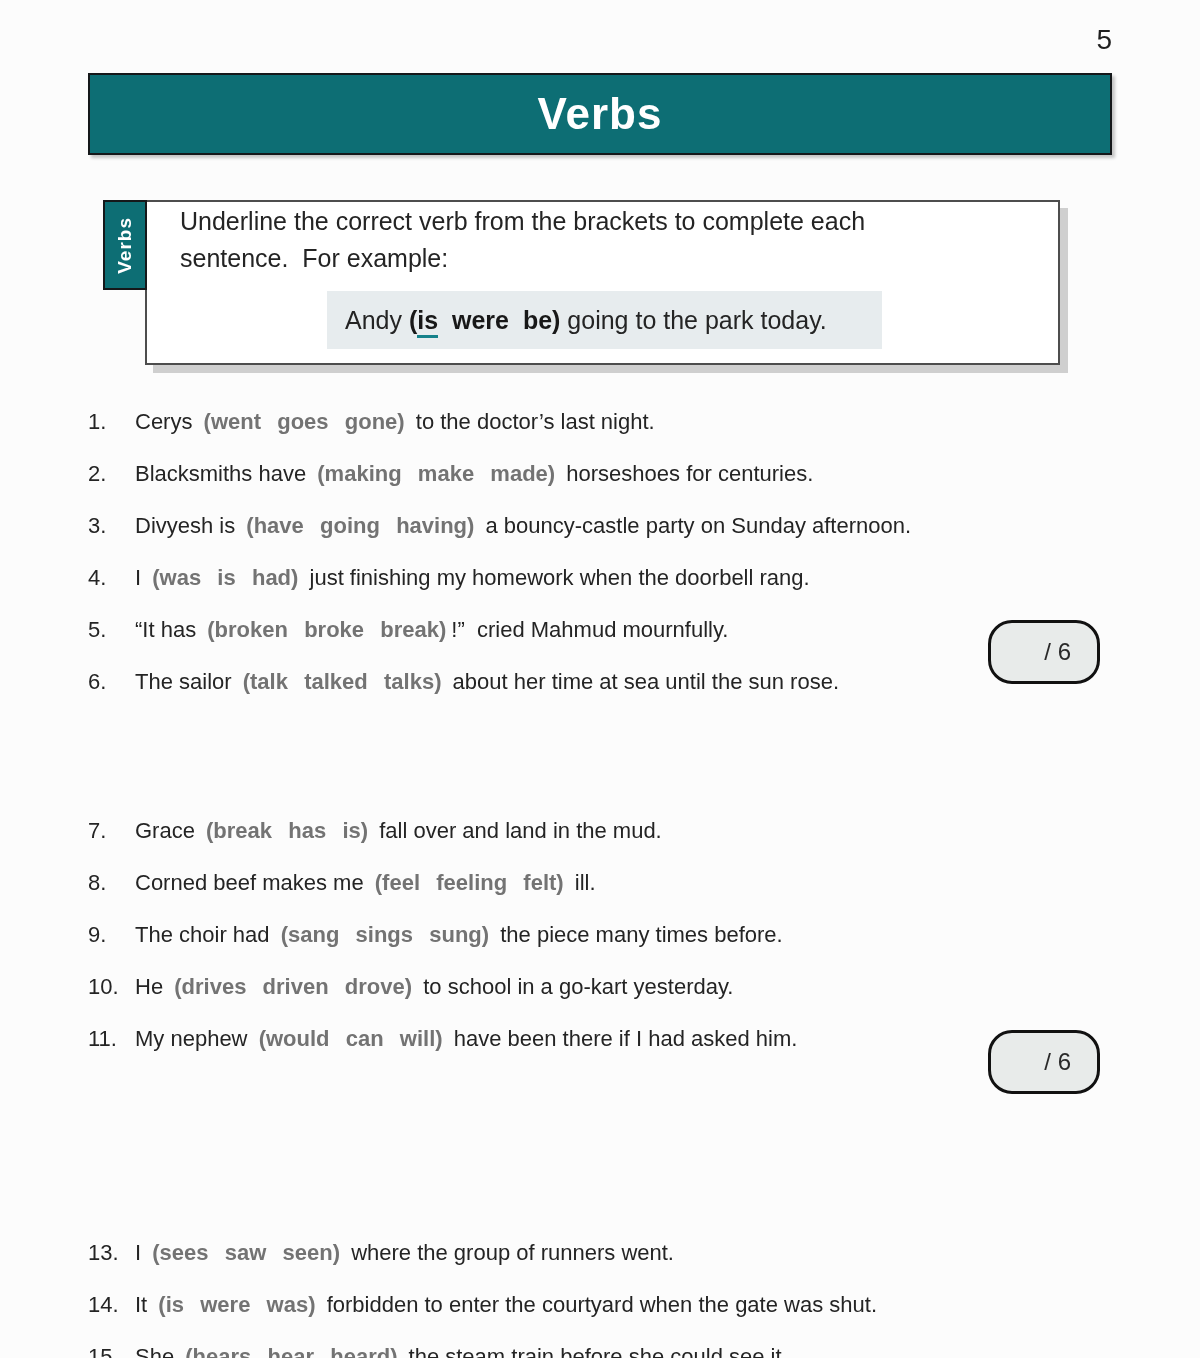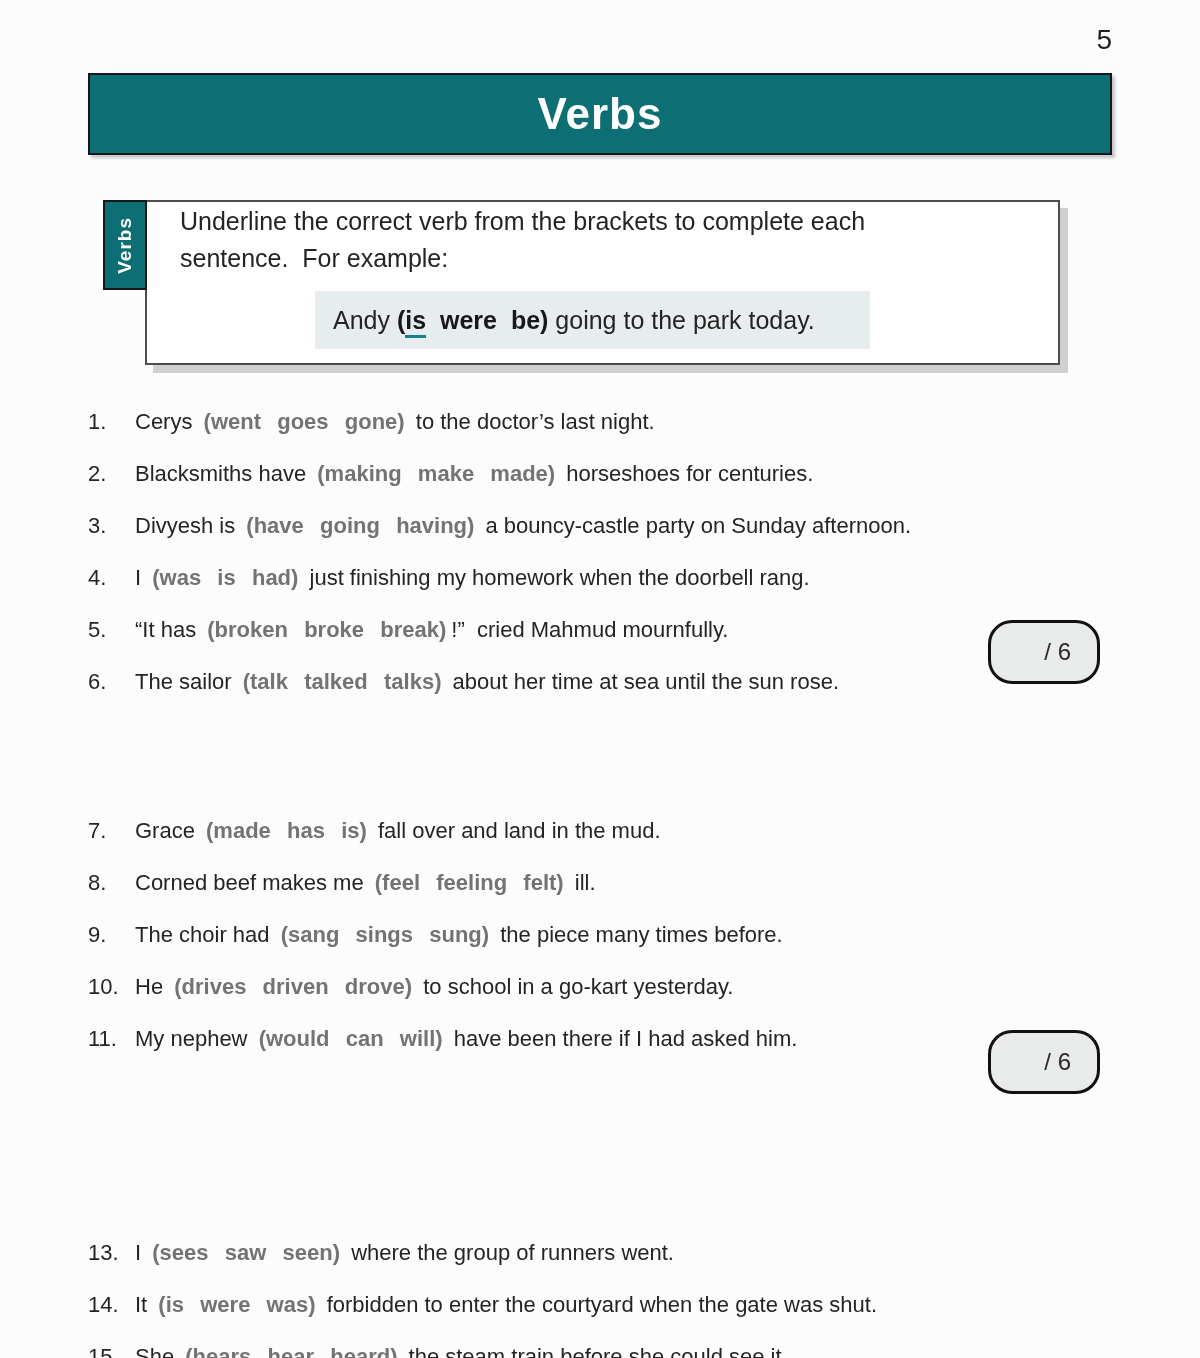--- a/index.html
+++ b/index.html
@@ -80,21 +80,21 @@
     left: 33px;
     top: 1px;
     width: 800px;
     font-size: 25px;
     line-height: 37px;
     color: #242424;
     white-space: pre-wrap;
   }
   .example-strip {
     position: absolute;
-    left: 168px;
+    left: 180px;
     top: 89px;
     width: 555px;
     height: 58px;
     background: #e7ecee;
     display: flex;
     align-items: center;
     padding-left: 18px;
   }
   .example-text {
     font-size: 25px;
@@ -176,21 +176,21 @@
 
   <div class="q-group" style="top: 396px;">
       <div class="q-row"><span class="q-num">1.</span><span class="q-text"><span>Cerys </span><b class="verbs">(went  goes  gone)</b><span> to the doctor’s last night.</span></span></div>
       <div class="q-row"><span class="q-num">2.</span><span class="q-text"><span>Blacksmiths have </span><b class="verbs">(making  make  made)</b><span> horseshoes for centuries.</span></span></div>
       <div class="q-row"><span class="q-num">3.</span><span class="q-text"><span>Divyesh is </span><b class="verbs">(have  going  having)</b><span> a bouncy-castle party on Sunday afternoon.</span></span></div>
       <div class="q-row"><span class="q-num">4.</span><span class="q-text"><span>I </span><b class="verbs">(was  is  had)</b><span> just finishing my homework when the doorbell rang.</span></span></div>
       <div class="q-row"><span class="q-num">5.</span><span class="q-text"><span>“It has </span><b class="verbs">(broken  broke  break)</b><span>!”  cried Mahmud mournfully.</span></span></div>
       <div class="q-row"><span class="q-num">6.</span><span class="q-text"><span>The sailor </span><b class="verbs">(talk  talked  talks)</b><span> about her time at sea until the sun rose.</span></span></div>
     </div>
   <div class="q-group" style="top: 805px;">
-      <div class="q-row"><span class="q-num">7.</span><span class="q-text"><span>Grace </span><b class="verbs">(made  has  is)</b><span> fall over and land in the mud.</span></span></div>
+      <div class="q-row"><span class="q-num">7.</span><span class="q-text"><span>Grace </span><b class="verbs">(break  has  is)</b><span> fall over and land in the mud.</span></span></div>
       <div class="q-row"><span class="q-num">8.</span><span class="q-text"><span>Corned beef makes me </span><b class="verbs">(feel  feeling  felt)</b><span> ill.</span></span></div>
       <div class="q-row"><span class="q-num">9.</span><span class="q-text"><span>The choir had </span><b class="verbs">(sang  sings  sung)</b><span> the piece many times before.</span></span></div>
       <div class="q-row"><span class="q-num">10.</span><span class="q-text"><span>He </span><b class="verbs">(drives  driven  drove)</b><span> to school in a go-kart yesterday.</span></span></div>
       <div class="q-row"><span class="q-num">11.</span><span class="q-text"><span>My nephew </span><b class="verbs">(would  can  will)</b><span> have been there if I had asked him.</span></span></div>
     </div>
   <div class="q-group" style="top: 1227px;">
       <div class="q-row"><span class="q-num">13.</span><span class="q-text"><span>I </span><b class="verbs">(sees  saw  seen)</b><span> where the group of runners went.</span></span></div>
       <div class="q-row"><span class="q-num">14.</span><span class="q-text"><span>It </span><b class="verbs">(is  were  was)</b><span> forbidden to enter the courtyard when the gate was shut.</span></span></div>
       <div class="q-row"><span class="q-num">15.</span><span class="q-text"><span>She </span><b class="verbs">(hears  hear  heard)</b><span> the steam train before she could see it.</span></span></div>
     </div>

